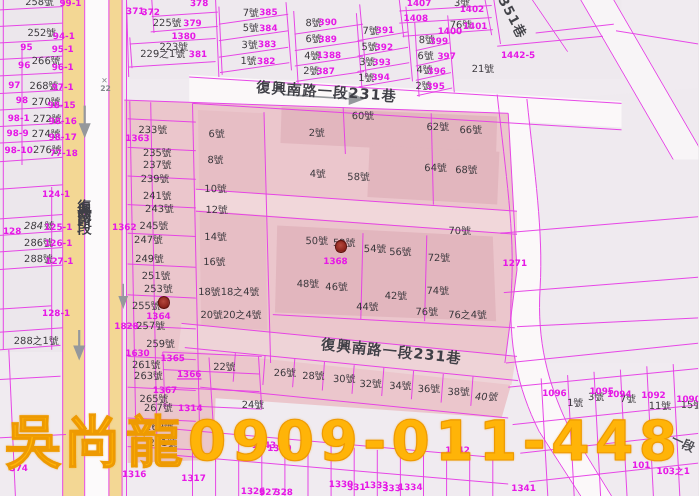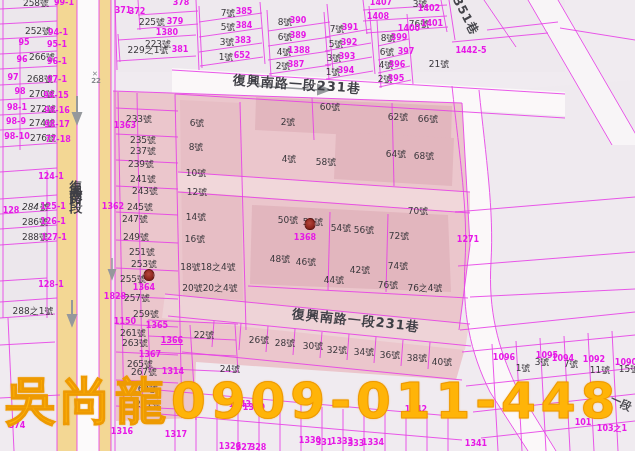--- a/index.html
+++ b/index.html
@@ -196,21 +196,21 @@
       <span class="lbl h" style="left: 425px; top: 288px; transform: translate(-50%, -50%);">76之4號</span>
       <span class="lbl h" style="left: 204px; top: 335px; transform: translate(-50%, -50%);">22號</span>
       <span class="lbl h" style="left: 230px; top: 337px; transform: translate(-50%, -50%); margin-top: 32px;">24號</span>
       <span class="lbl h" style="left: 259px; top: 340px; transform: translate(-50%, -50%);">26號</span>
       <span class="lbl h" style="left: 285px; top: 343px; transform: translate(-50%, -50%);">28號</span>
       <span class="lbl h" style="left: 313px; top: 346px; transform: translate(-50%, -50%);">30號</span>
       <span class="lbl h" style="left: 337px; top: 350px; transform: translate(-50%, -50%);">32號</span>
       <span class="lbl h" style="left: 364px; top: 352px; transform: translate(-50%, -50%);">34號</span>
       <span class="lbl h" style="left: 390px; top: 355px; transform: translate(-50%, -50%);">36號</span>
       <span class="lbl h" style="left: 417px; top: 358px; transform: translate(-50%, -50%);">38號</span>
-      <span class="lbl h" style="left: 442px; top: 362px; transform: translate(-50%, -50%);">40號</span>
+      <span class="lbl h" style="left: 442px; top: 362px; transform: translate(-50%, -50%); font-style: italic;">40號</span>
       <span class="lbl h" style="left: 228px; top: 13px; transform: translate(-50%, -50%);">7號</span>
       <span class="lbl h" style="left: 228px; top: 27px; transform: translate(-50%, -50%);">5號</span>
       <span class="lbl h" style="left: 227px; top: 42px; transform: translate(-50%, -50%);">3號</span>
       <span class="lbl h" style="left: 226px; top: 57px; transform: translate(-50%, -50%);">1號</span>
       <span class="lbl h" style="left: 285px; top: 22px; transform: translate(-50%, -50%);">8號</span>
       <span class="lbl h" style="left: 285px; top: 37px; transform: translate(-50%, -50%);">6號</span>
       <span class="lbl h" style="left: 284px; top: 52px; transform: translate(-50%, -50%);">4號</span>
       <span class="lbl h" style="left: 283px; top: 66px; transform: translate(-50%, -50%);">2號</span>
       <span class="lbl h" style="left: 337px; top: 29px; transform: translate(-50%, -50%);">7號</span>
       <span class="lbl h" style="left: 336px; top: 44px; transform: translate(-50%, -50%);">5號</span>
@@ -253,21 +253,21 @@
       <span class="lbl p" style="left: 17px; top: 426px; transform: translate(-50%, -50%);">374</span>
       <span class="lbl p" style="left: 123px; top: 11px; transform: translate(-50%, -50%);">371</span>
       <span class="lbl p" style="left: 137px; top: 12px; transform: translate(-50%, -50%); text-align: right;">372</span>
       <span class="lbl p" style="left: 181px; top: 3px; transform: translate(-50%, -50%);">378</span>
       <span class="lbl p" style="left: 175px; top: 22px; transform: translate(-50%, -50%);">379</span>
       <span class="lbl p" style="left: 167px; top: 33px; transform: translate(-50%, -50%);">1380</span>
       <span class="lbl p" style="left: 180px; top: 50px; transform: translate(-50%, -50%);">381</span>
       <span class="lbl p" style="left: 244px; top: 12px; transform: translate(-50%, -50%);">385</span>
       <span class="lbl p" style="left: 244px; top: 26px; transform: translate(-50%, -50%);">384</span>
       <span class="lbl p" style="left: 243px; top: 41px; transform: translate(-50%, -50%);">383</span>
-      <span class="lbl p" style="left: 242px; top: 56px; transform: translate(-50%, -50%);">652</span>
+      <span class="lbl p" style="left: 242px; top: 56px; transform: translate(-50%, -50%);">382</span>
       <span class="lbl p" style="left: 298px; top: 21px; transform: translate(-50%, -50%);">390</span>
       <span class="lbl p" style="left: 298px; top: 36px; transform: translate(-50%, -50%);">389</span>
       <span class="lbl p" style="left: 299px; top: 51px; transform: translate(-50%, -50%);">1388</span>
       <span class="lbl p" style="left: 296px; top: 65px; transform: translate(-50%, -50%);">387</span>
       <span class="lbl p" style="left: 350px; top: 28px; transform: translate(-50%, -50%);">391</span>
       <span class="lbl p" style="left: 349px; top: 43px; transform: translate(-50%, -50%);">392</span>
       <span class="lbl p" style="left: 347px; top: 57px; transform: translate(-50%, -50%);">393</span>
       <span class="lbl p" style="left: 346px; top: 71px; transform: translate(-50%, -50%);">394</span>
       <span class="lbl p" style="left: 399px; top: 38px; transform: translate(-50%, -50%);">399</span>
       <span class="lbl p" style="left: 398px; top: 52px; transform: translate(-50%, -50%); padding-left: 16px;">397</span>
@@ -276,21 +276,21 @@
       <span class="lbl p" style="left: 381px; top: 3px; transform: translate(-50%, -50%);">1407</span>
       <span class="lbl p" style="left: 378px; top: 17px; transform: translate(-50%, -50%);">1408</span>
       <span class="lbl p" style="left: 429px; top: 9px; transform: translate(-50%, -50%);">1402</span>
       <span class="lbl p" style="left: 432px; top: 24px; transform: translate(-50%, -50%);">1401</span>
       <span class="lbl p" style="left: 409px; top: 29px; transform: translate(-50%, -50%);">1400</span>
       <span class="lbl p" style="left: 471px; top: 51px; transform: translate(-50%, -50%);">1442-5</span>
       <span class="lbl p" style="left: 125px; top: 126px; transform: translate(-50%, -50%);">1363</span>
       <span class="lbl p" style="left: 113px; top: 207px; transform: translate(-50%, -50%);">1362</span>
       <span class="lbl p" style="left: 115px; top: 297px; transform: translate(-50%, -50%);">1828</span>
       <span class="lbl p" style="left: 144px; top: 288px; transform: translate(-50%, -50%);">1364</span>
-      <span class="lbl p" style="left: 125px; top: 322px; transform: translate(-50%, -50%);">1150</span>
+      <span class="lbl p" style="left: 125px; top: 322px; transform: translate(-50%, -50%);">1630</span>
       <span class="lbl p" style="left: 157px; top: 326px; transform: translate(-50%, -50%);">1365</span>
       <span class="lbl p" style="left: 172px; top: 341px; transform: translate(-50%, -50%); text-decoration: underline;">1366</span>
       <span class="lbl p" style="left: 150px; top: 355px; transform: translate(-50%, -50%);">1367</span>
       <span class="lbl p" style="left: 173px; top: 372px; transform: translate(-50%, -50%);">1314</span>
       <span class="lbl p" style="left: 122px; top: 432px; transform: translate(-50%, -50%);">1316</span>
       <span class="lbl p" style="left: 176px; top: 435px; transform: translate(-50%, -50%);">1317</span>
       <span class="lbl p" style="left: 305px; top: 238px; transform: translate(-50%, -50%);">1368</span>
       <span class="lbl p" style="left: 468px; top: 240px; transform: translate(-50%, -50%);">1271</span>
       <span class="lbl p" style="left: 504px; top: 358px; transform: translate(-50%, -50%);">1096</span>
       <span class="lbl p" style="left: 547px; top: 356px; transform: translate(-50%, -50%);">1095</span>

